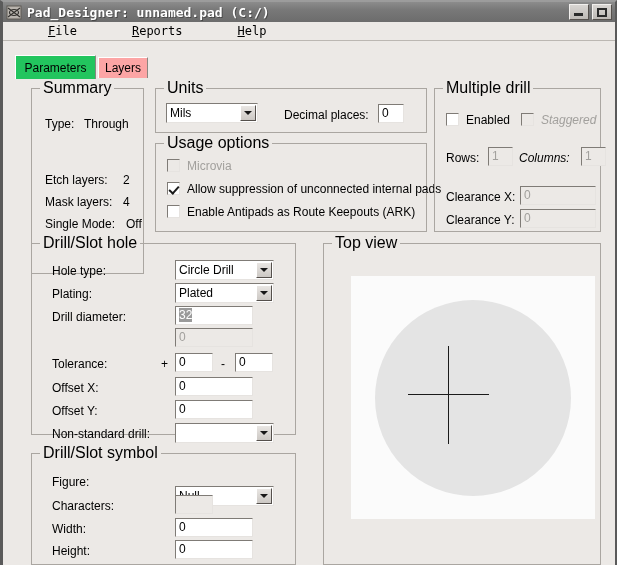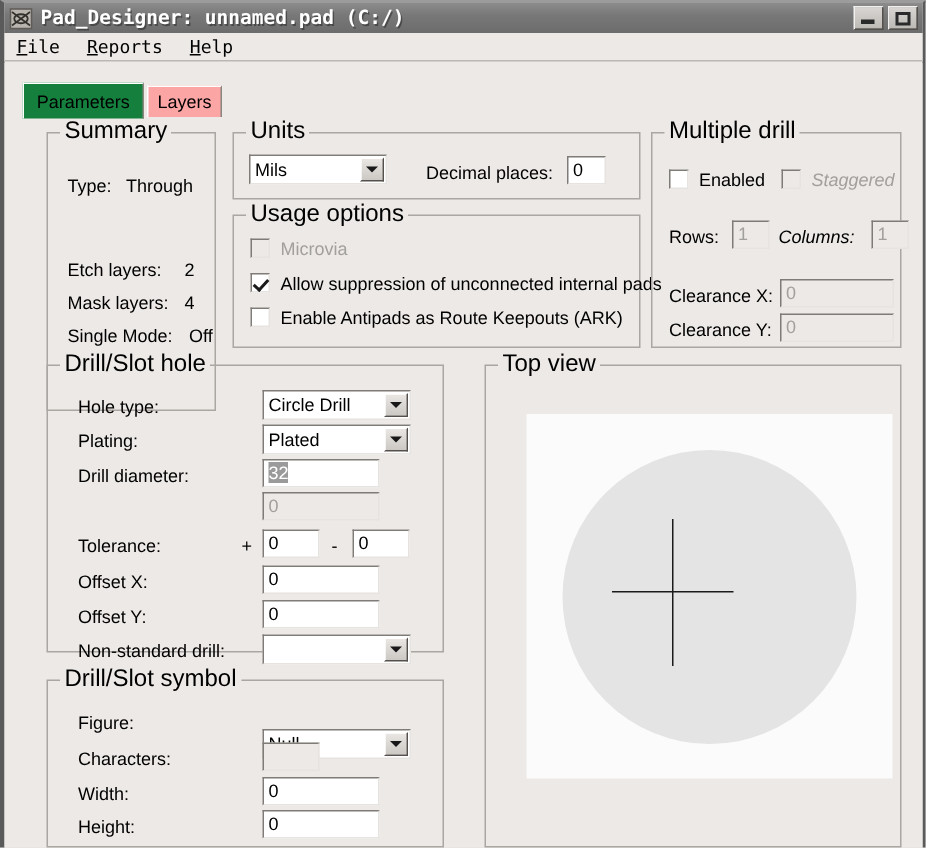--- a/index.html
+++ b/index.html
@@ -95,20 +95,21 @@
     padding-left: 6px;
     box-sizing: border-box;
   }
   .menu-item {
     font-family: "DejaVu Sans Mono", "Liberation Mono", monospace;
     font-size: 12px;
     padding: 1px 8px 1px 2px;
     margin-right: 8px;
     white-space: nowrap;
     cursor: default;
+    margin-left: 37px;
   }
   .menu-item u { text-decoration: underline; }
 
   
   .client {
     position: absolute;
     left: 0; top: 40px;
     width: 612px; height: 523px;
     background: #ece9e6;
     box-sizing: border-box;
@@ -133,21 +134,21 @@
     align-items: center;
     justify-content: center;
     padding: 0 7px;
     font-size: 12px;
     cursor: default;
   }
   .tab.active {
     top: 0px;
     height: 24px;
     z-index: 3;
-    background: #15803d;
+    background: #22c55e;
     border-bottom: none;
   }
 
   
   .group {
     position: absolute;
     border: 1px solid #aaa6a1;
     box-sizing: border-box;
     background: transparent;
   }

